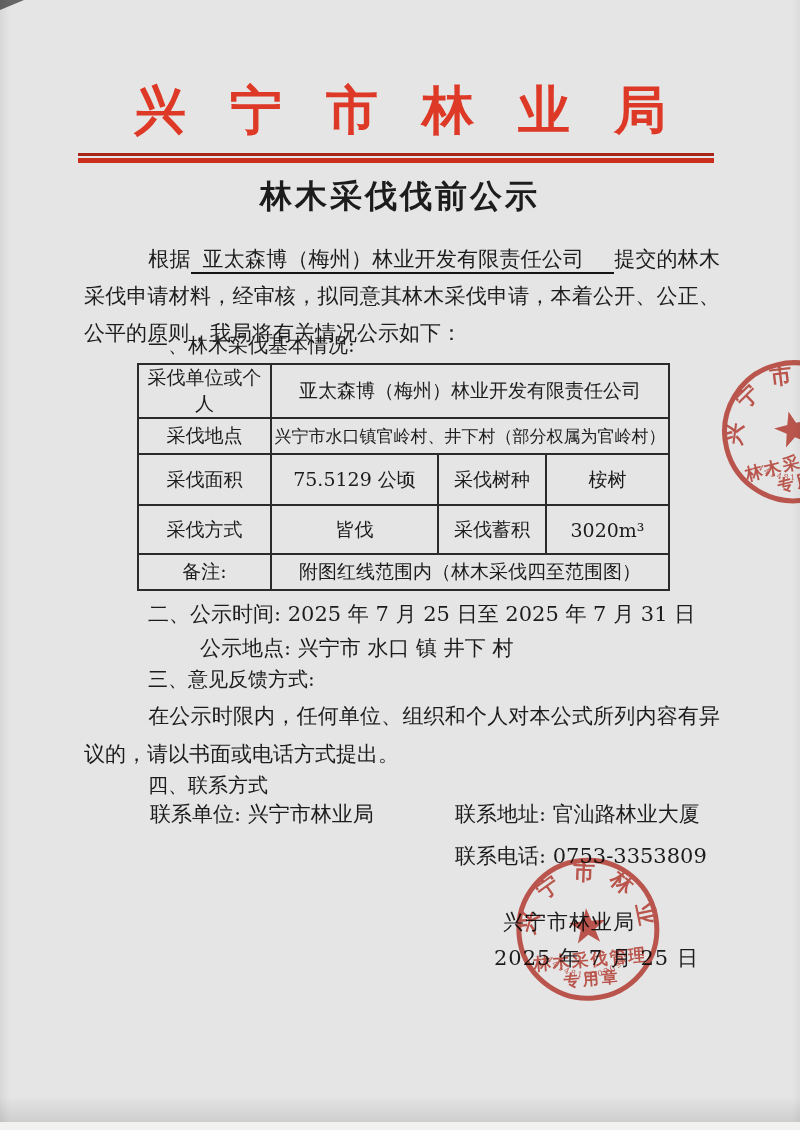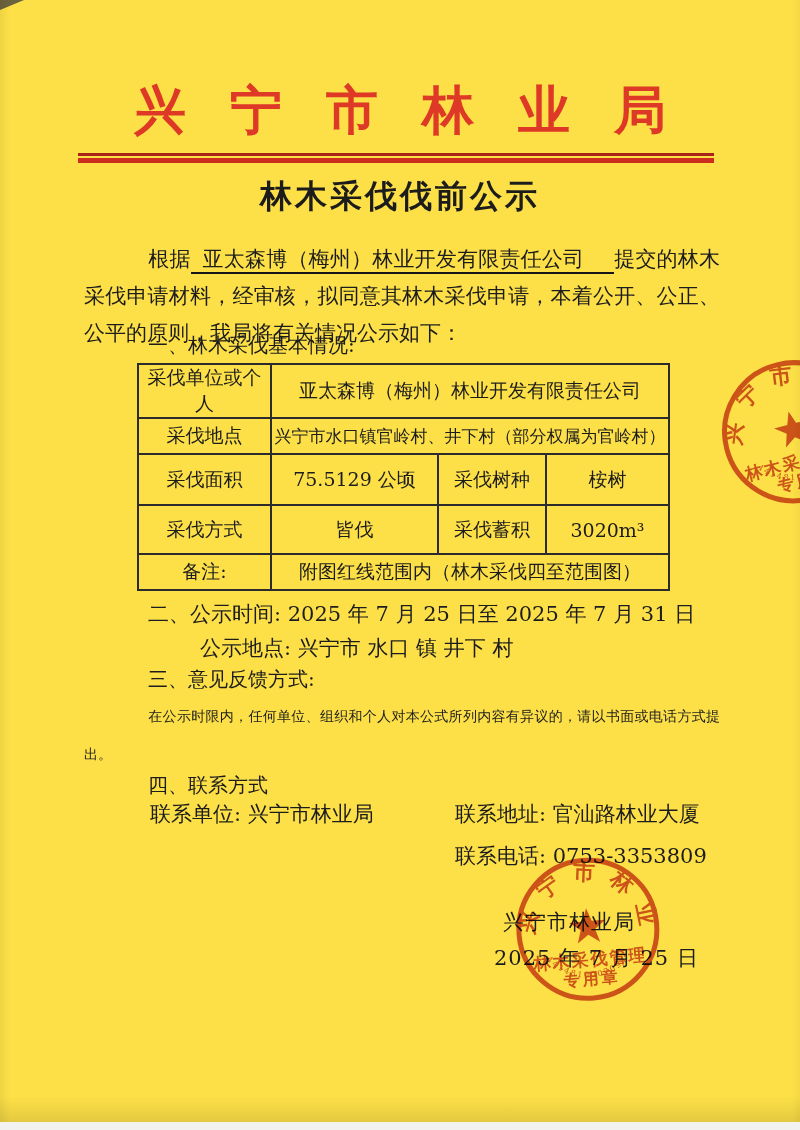--- a/index.html
+++ b/index.html
@@ -1,19 +1,19 @@
 <!DOCTYPE html>
 <html><head>
 <meta charset="utf-8">
 <style>
   * { margin:0; padding:0; box-sizing:border-box; }
   html,body { background:#ffffff; }
   .page {
     position:relative; width:800px; height:1130px;
-    background:#fde047; overflow:hidden;
+    background:#e5e5e5; overflow:hidden;
     font-family:"DejaVu Serif","Liberation Serif",serif;
     color:#1c1c1c;
   }
   
   .corner-mark { position:absolute; left:0; top:0; width:24px; height:10px;
     background:#3a3a3a; clip-path:polygon(0 0,100% 0,0 100%); opacity:.75; }
   .edge-left { position:absolute; left:0; top:0; bottom:0; width:10px;
     background:linear-gradient(90deg, rgba(0,0,0,.06), rgba(0,0,0,0)); }
   .edge-right { position:absolute; right:0; top:0; bottom:0; width:8px;
     background:linear-gradient(270deg, rgba(0,0,0,.04), rgba(0,0,0,0)); }
@@ -49,21 +49,21 @@
   table.fell td { border:2px solid #2b2b2b; text-align:center;
     vertical-align:middle; font-size:19px; padding:0 2px; }
   table.fell .tight { font-size:17px; letter-spacing:0; }
   col.c0 { width:133px; } col.c1 { width:167px; }
   col.c2 { width:108px; } col.c3 { width:123px; }
   tr.r0 { height:44px; } tr.r1 { height:36px; } tr.r2 { height:51px; }
   tr.r3 { height:49px; } tr.r4 { height:36px; }
 
   .line-abs { position:absolute; left:84px; font-size:21px; white-space:nowrap; }
   .para3 { position:absolute; top:697px; left:84px; width:636px;
-    font-size:14px; line-height:38px; text-align:justify; text-justify:inter-character; }
+    font-size:21px; line-height:38px; text-align:justify; text-justify:inter-character; }
   .para3 .indent { display:inline-block; width:64px; }
 
   .contact { position:absolute; font-size:21px; white-space:nowrap; }
 
   .sig { position:absolute; font-size:21px; white-space:nowrap; letter-spacing:1px; }
 
   .seal { position:absolute; mix-blend-mode:multiply; opacity:.88; }
   .seal-bottom { left:516px; top:856px; transform:rotate(-5deg); }
   .seal-right  { left:722px; top:358px; transform:rotate(-14deg); }
 </style>

